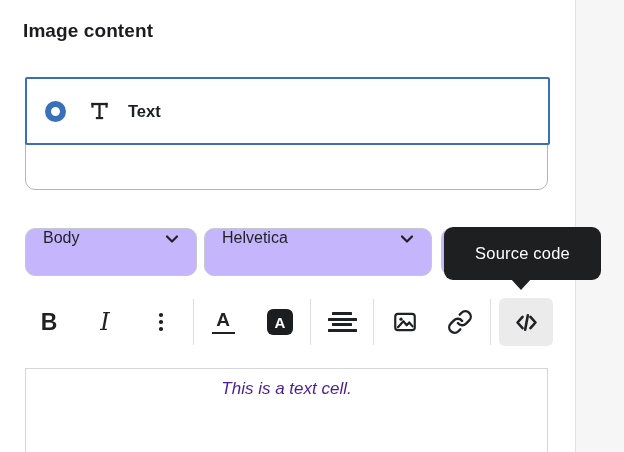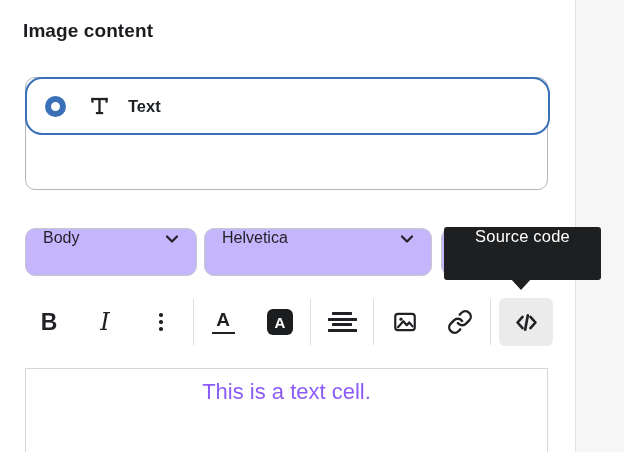--- a/index.html
+++ b/index.html
@@ -30,22 +30,22 @@
   .choice-card {
     left: 25px; top: 77px; width: 523px; height: 113px;
     border: 1px solid #b2b6ba; border-radius: 10px;
     background: #fff;
   }
   .choice-row {
     position: absolute; display: flex; align-items: center;
     gap: 0; padding-left: 18px; cursor: pointer;
   }
   .choice-row.selected {
-    left: -1px; top: -1px; width: 525px; height: 58px;
-    border: 2px solid #3a70b7; border-radius: 17px;
+    left: -1px; top: -1px; width: 525px; height: 68px;
+    border: 2px solid #3a70b7; border-radius: 2px;
     background: #fff; z-index: 2;
   }
   .choice-row.unselected {
     left: 0; top: 57px; width: 521px; height: 55px;
   }
   .radio { width: 21px; height: 21px; border-radius: 50%; flex: 0 0 auto; }
   .radio.on  { border: 6.5px solid #3a70b7; background: #fff; }
   .radio.off { border: 2px solid #8a9095; background: #fff; }
   .choice-icon { margin-left: 22px; display: flex; align-items: center; }
   .choice-label { margin-left: 17px; font-size: 16.5px; font-weight: 600; color: #1d2023; }
@@ -88,39 +88,39 @@
   .align-icon .l { width: 29px; }
   .source-btn {
     left: 499px; top: 298px; width: 54px; height: 48px;
     background: #ebebeb; border-radius: 6px;
     display: flex; align-items: center; justify-content: center; cursor: pointer;
   }
 
   
   .tooltip {
     left: 444px; top: 227px; width: 157px; height: 53px;
-    background: #1e1f21; border-radius: 3px; z-index: 10;
-    display: flex; justify-content: center;
+    background: #1e1f21; border-radius: 9px; z-index: 10;
+    display: flex; align-items: center; justify-content: center;
   }
   .tooltip-text { color: #ffffff; font-size: 16.5px; letter-spacing: .2px; }
   .tooltip-arrow {
     position: absolute; left: 66px; top: 51px;
     width: 0; height: 0;
     border-left: 11px solid transparent;
     border-right: 11px solid transparent;
     border-top: 12px solid #1e1f21;
   }
 
   
   .editor {
     left: 25px; top: 368px; width: 523px; height: 110px;
     border: 1px solid #d4d6d8; background: #fff;
     text-align: center; padding-top: 10px;
   }
-  .editor p { font-size: 22px; color: #8b5cf6; }
+  .editor p { font-size: 17px; color: #4c1d95; font-style: italic; }
 </style>
 </head>
 <body>
 
 <div class="abs right-rail"></div>
 
 <div class="abs heading">Image content</div>
 
 <div class="abs choice-card">
   <div class="choice-row selected">

